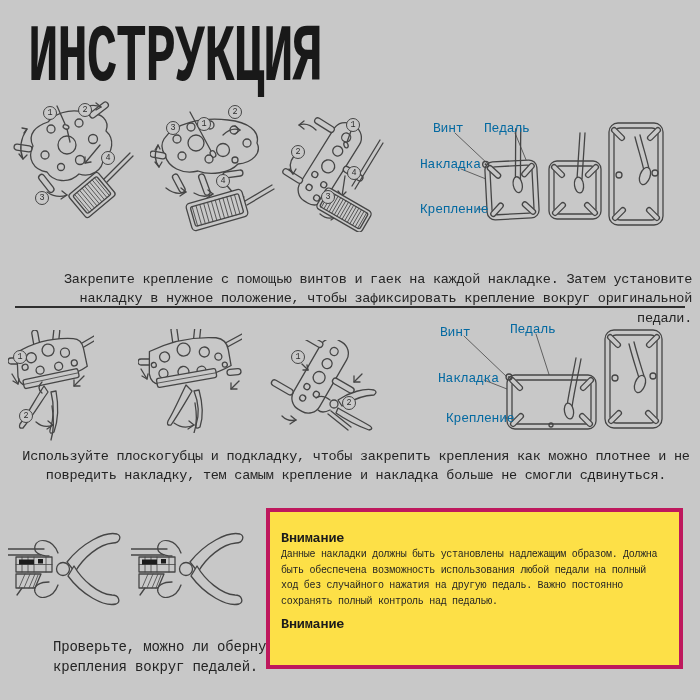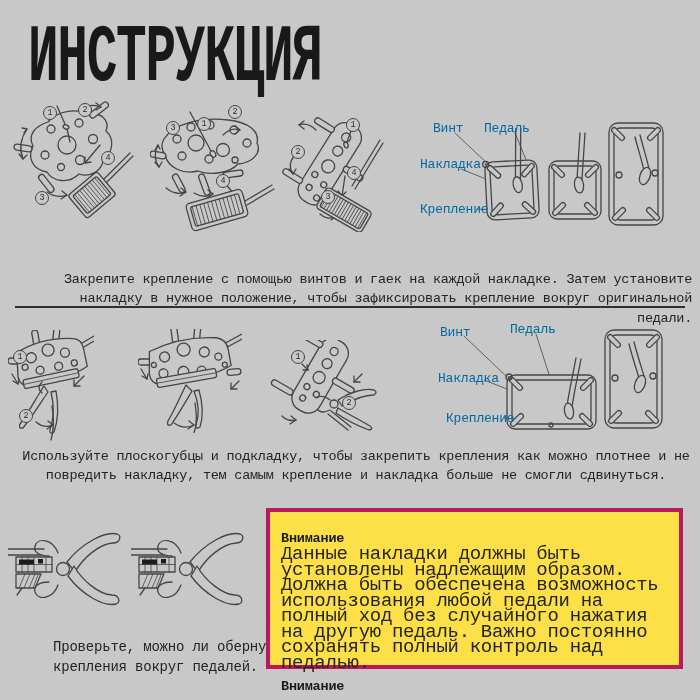--- a/index.html
+++ b/index.html
@@ -27,21 +27,21 @@
   }
   .caption {
     position:absolute; left:28px; top:623px; width:264px; font-size:14px;
     line-height:20px; letter-spacing:-0.2px; color:#242424;margin-left:25px;
   }
   .notice-box {
     position:absolute; left:266px; top:508px; width:417px; height:161px;
     box-sizing:border-box; border:4px solid #be185d; padding:18px 11px; background:#fde047;
   }
   .notice-title { font-size:13.5px; font-weight:700; line-height:17px; letter-spacing:-0.2px; color:#1b1b1b; }
-  .notice-text { font-size:19px; line-height:15.5px; letter-spacing:-0.3px; color:#242424; }
+  .notice-text { font-size:10px; line-height:15.5px; letter-spacing:-0.3px; color:#242424; }
   .gap { height:7px; }
   .art { position:absolute; }
   .s { fill:none; stroke:#454545; stroke-width:1.3; stroke-linecap:round; stroke-linejoin:round; }
   .thin { stroke-width:0.8; }
   .bg { fill:#c8c8c8; }
 </style>
 </head>
 <body>
 
 <div class="page">

